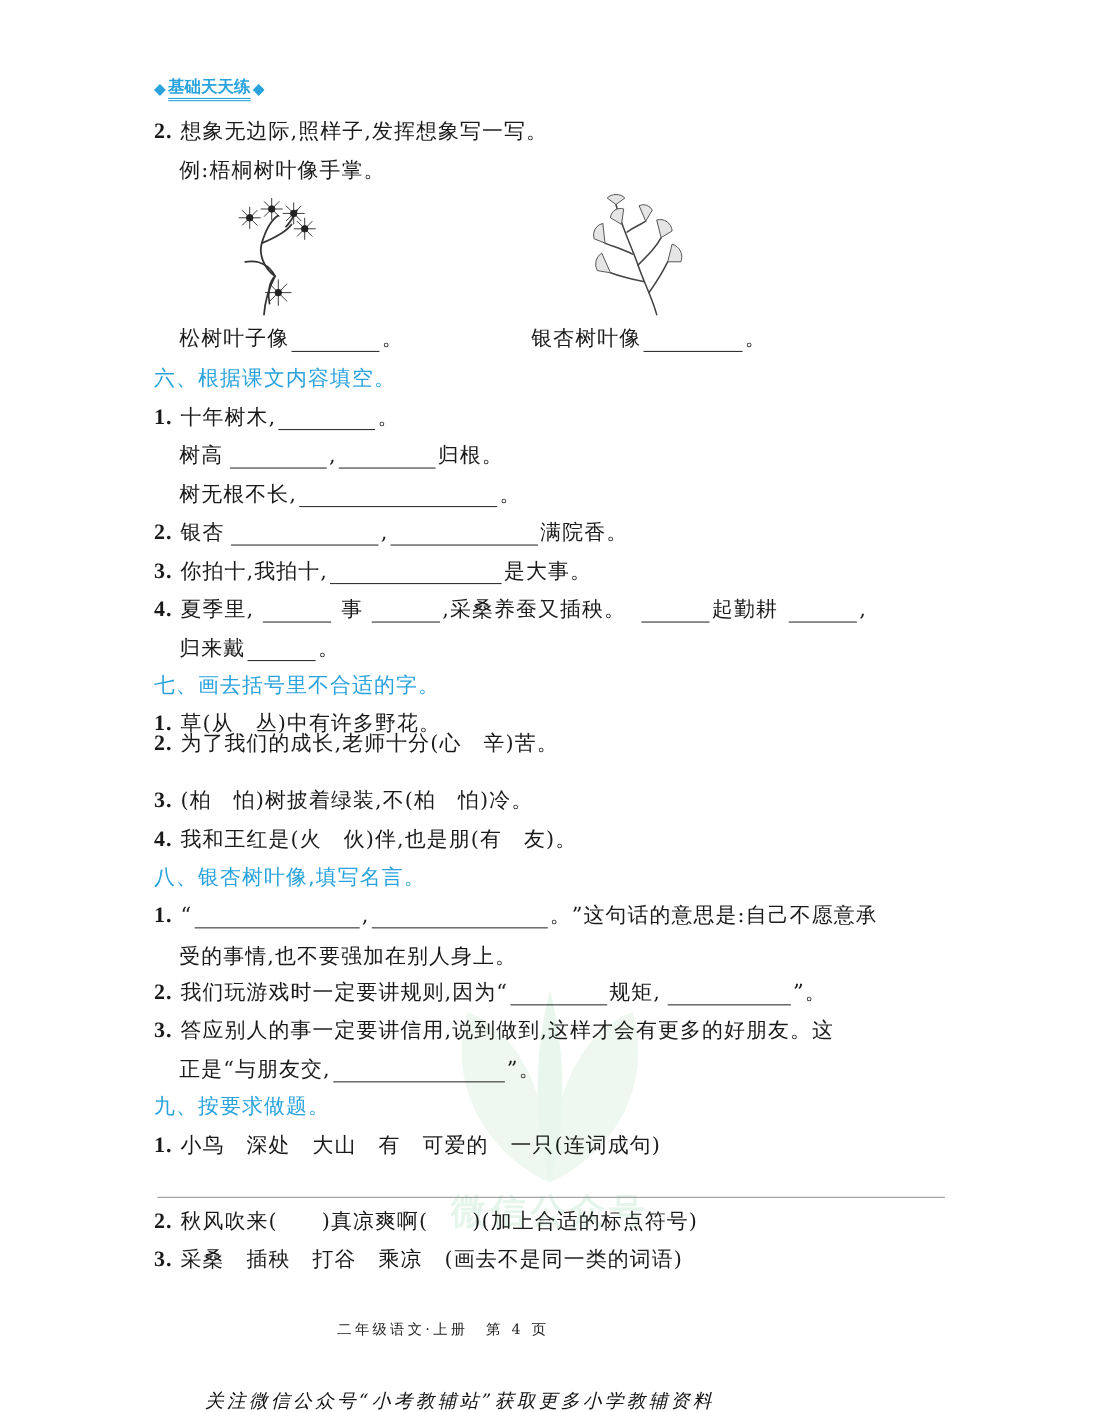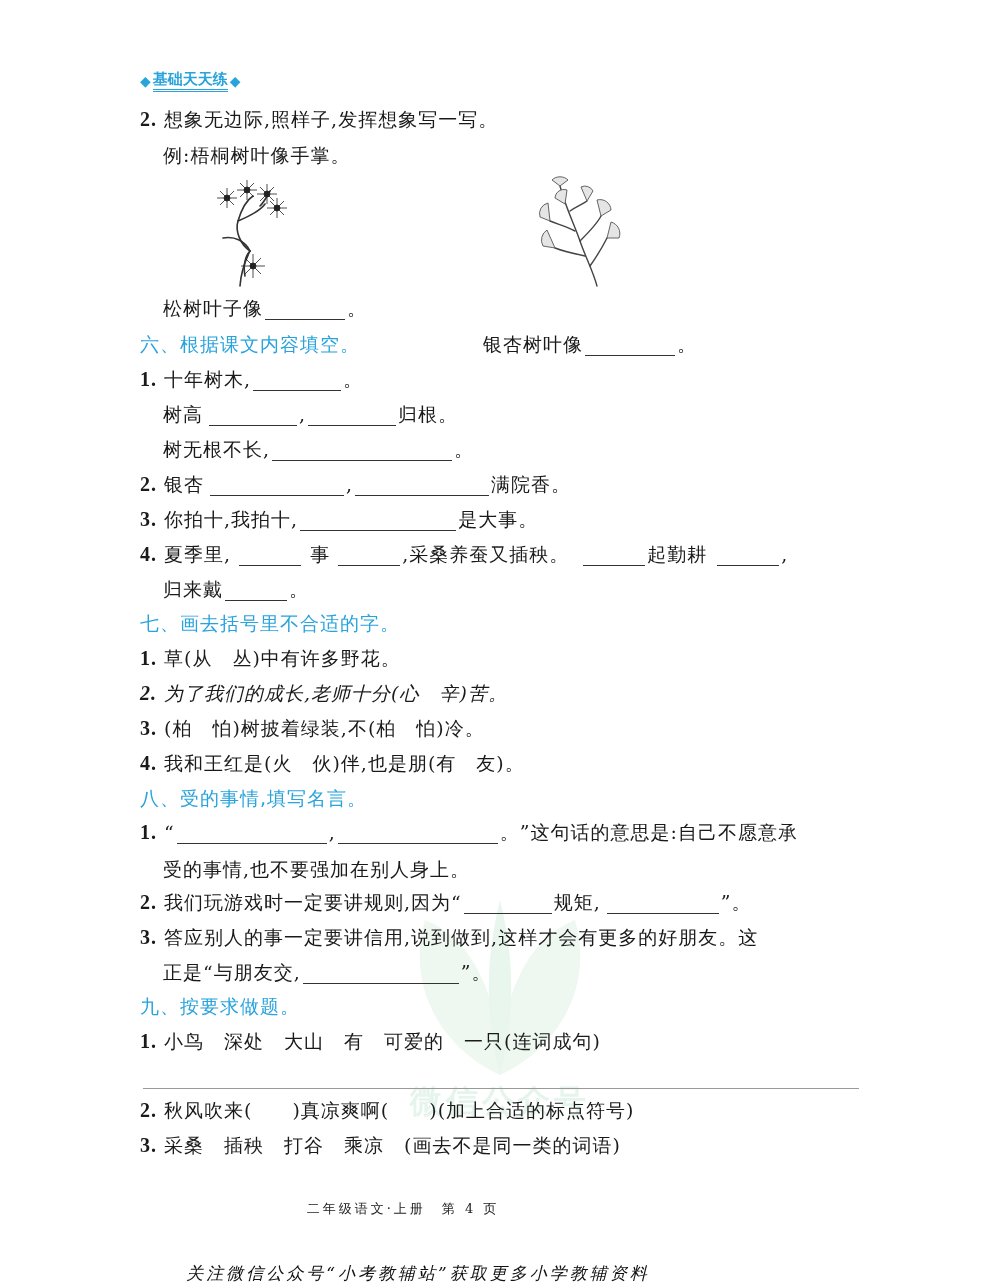--- a/index.html
+++ b/index.html
@@ -124,21 +124,21 @@
         <path d="M66 40 l10 -6 a11 11 0 0 0 -14 -10 z"></path>
         <path d="M72 62 l12 0 a12 12 0 0 0 -8 -16 z"></path>
         <path d="M52 25 l6 -10 a9 9 0 0 0 -12 -4 z"></path>
         <path d="M30 28 l-10 -6 a9 9 0 0 1 12 -8 z"></path>
       </g>
     </svg>
 
     <div class="line indent" style="top:296px;">
       <span>松树叶子像</span><span class="blank" style="width:80px;"></span><span>。</span>
     </div>
-    <div class="line" style="top:296px;left:483px;margin-top:36px;">
+    <div class="line" style="top:296px;left:483px;">
       <span>银杏树叶像</span><span class="blank" style="width:90px;"></span><span>。</span>
     </div>
 
     <div class="section-title" style="top:332px;">六、根据课文内容填空。</div>
 
     <div class="line" style="top:367px;">
       <span class="num">1.</span>
       <span>十年树木,</span><span class="blank" style="width:88px;"></span><span>。</span>
     </div>
     <div class="line indent" style="top:402px;">
@@ -162,34 +162,34 @@
     </div>
     <div class="line indent" style="top:577px;">
       <span>归来戴</span><span class="blank" style="width:62px;"></span><span>。</span>
     </div>
 
     <div class="section-title" style="top:611px;">七、画去括号里不合适的字。</div>
     <div class="line" style="top:646px;">
       <span class="num">1.</span>
       <span>草(从　丛)中有许多野花。</span>
     </div>
-    <div class="line" style="top:681px;font-style:italic;">
+    <div class="line" style="top:664px;">
       <span class="num">2.</span>
       <span>为了我们的成长,老师十分(心　辛)苦。</span>
     </div>
     <div class="line" style="top:716px;">
       <span class="num">3.</span>
       <span>(柏　怕)树披着绿装,不(柏　怕)冷。</span>
     </div>
     <div class="line" style="top:751px;">
       <span class="num">4.</span>
       <span>我和王红是(火　伙)伴,也是朋(有　友)。</span>
     </div>
 
-    <div class="section-title" style="top:786px;">八、受的事情,填写名言。</div>
+    <div class="section-title" style="top:786px;">八、银杏树叶像,填写名言。</div>
     <div class="line" style="top:820px;">
       <span class="num">1.</span>
       <span>“</span><span class="blank" style="width:150px;"></span><span>,</span><span class="blank" style="width:160px;"></span><span>。”这句话的意思是:自己不愿意承</span>
     </div>
     <div class="line indent" style="top:857px;">受的事情,也不要强加在别人身上。</div>
     <div class="line" style="top:890px;">
       <span class="num">2.</span>
       <span>我们玩游戏时一定要讲规则,因为“</span><span class="blank" style="width:88px;"></span><span>规矩,</span><span class="blank" style="width:112px;margin-left:6px;"></span><span>”。</span>
     </div>
     <div class="line" style="top:925px;">

